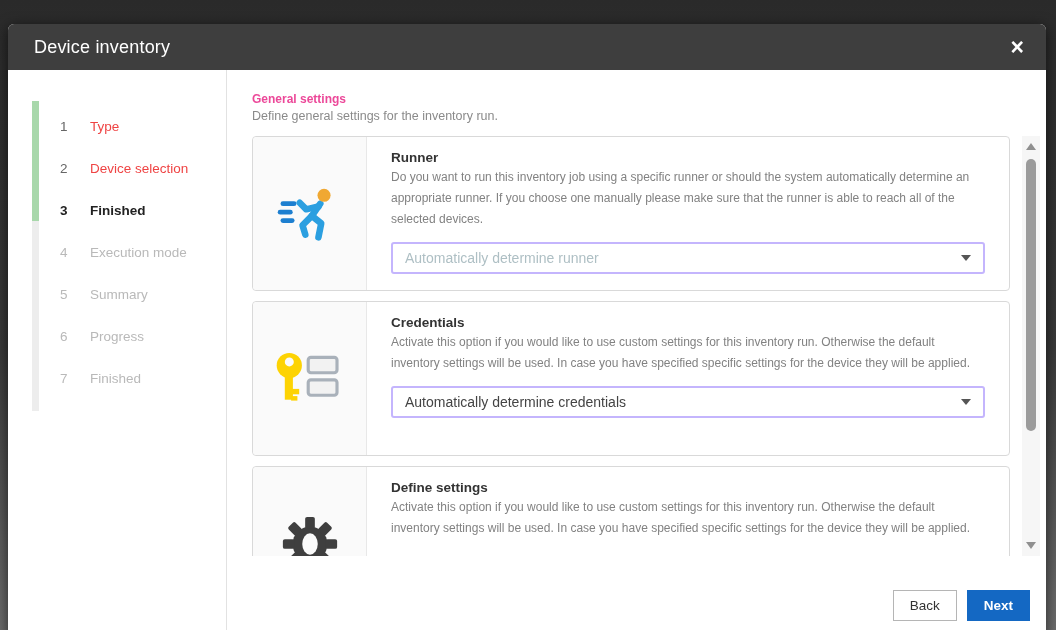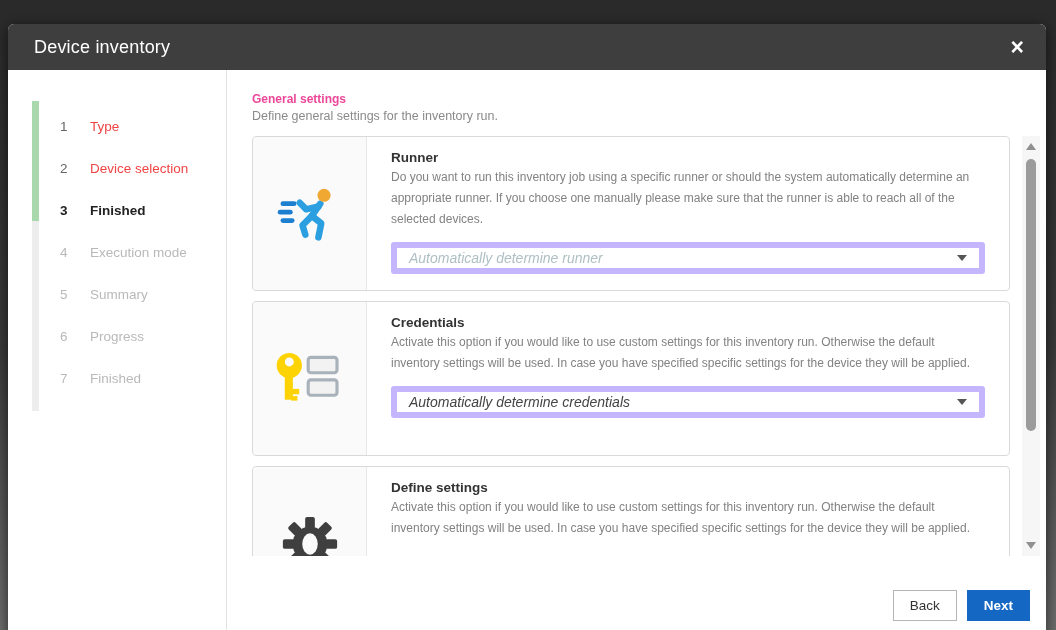--- a/index.html
+++ b/index.html
@@ -42,23 +42,23 @@
     overflow:hidden; }
   .card { display:flex; height:155px; border:1px solid #d9d9d9; border-radius:4px;
     background:#fff; margin-bottom:10px; }
   .card:first-child { }
   .icon-cell { width:114px; flex-shrink:0; background:#fafafa; border-right:1px solid #e8e8e8;
     display:flex; align-items:center; justify-content:center; border-radius:4px 0 0 4px; }
   .text-cell { flex:1; padding:13px 24px 0 24px; }
   .card-title { font-size:13.5px; font-weight:bold; color:#333; }
   .card-desc { font-size:12px; color:#828282; line-height:21px; margin-top:2px; }
 
-  .dropdown { margin-top:12px; height:32px; border:6px solid #c4b5fd; border-radius:3px;
+  .dropdown { margin-top:12px; height:32px; border:2px solid #c4b5fd; border-radius:3px;
     display:flex; align-items:center; justify-content:space-between; padding:0 12px;
-    background:#fff; cursor:pointer;font-style:italic; }
+    background:#fff; cursor:pointer; }
   .dd-value { font-size:14px; color:#444; }
   .dd-value.placeholder { color:#aebfc4; }
   .caret { width:0; height:0; border-left:5px solid transparent; border-right:5px solid transparent;
     border-top:6px solid #555; }
 
   
   .vscroll { position:absolute; right:6px; top:66px; bottom:82px; width:18px;
     background:#f6f6f6; }
   .arr { position:absolute; left:4px; width:0; height:0;
     border-left:5px solid transparent; border-right:5px solid transparent; cursor:pointer; }

